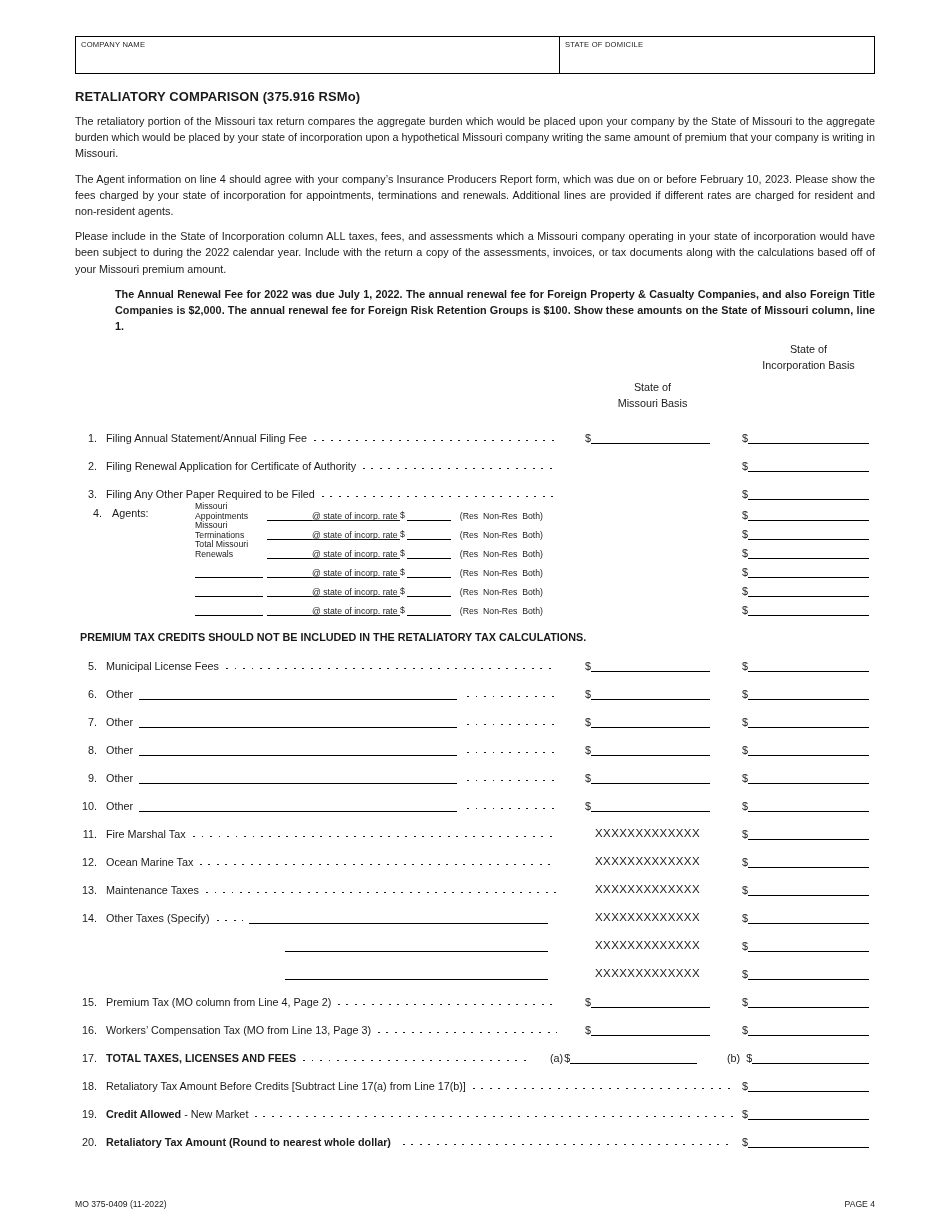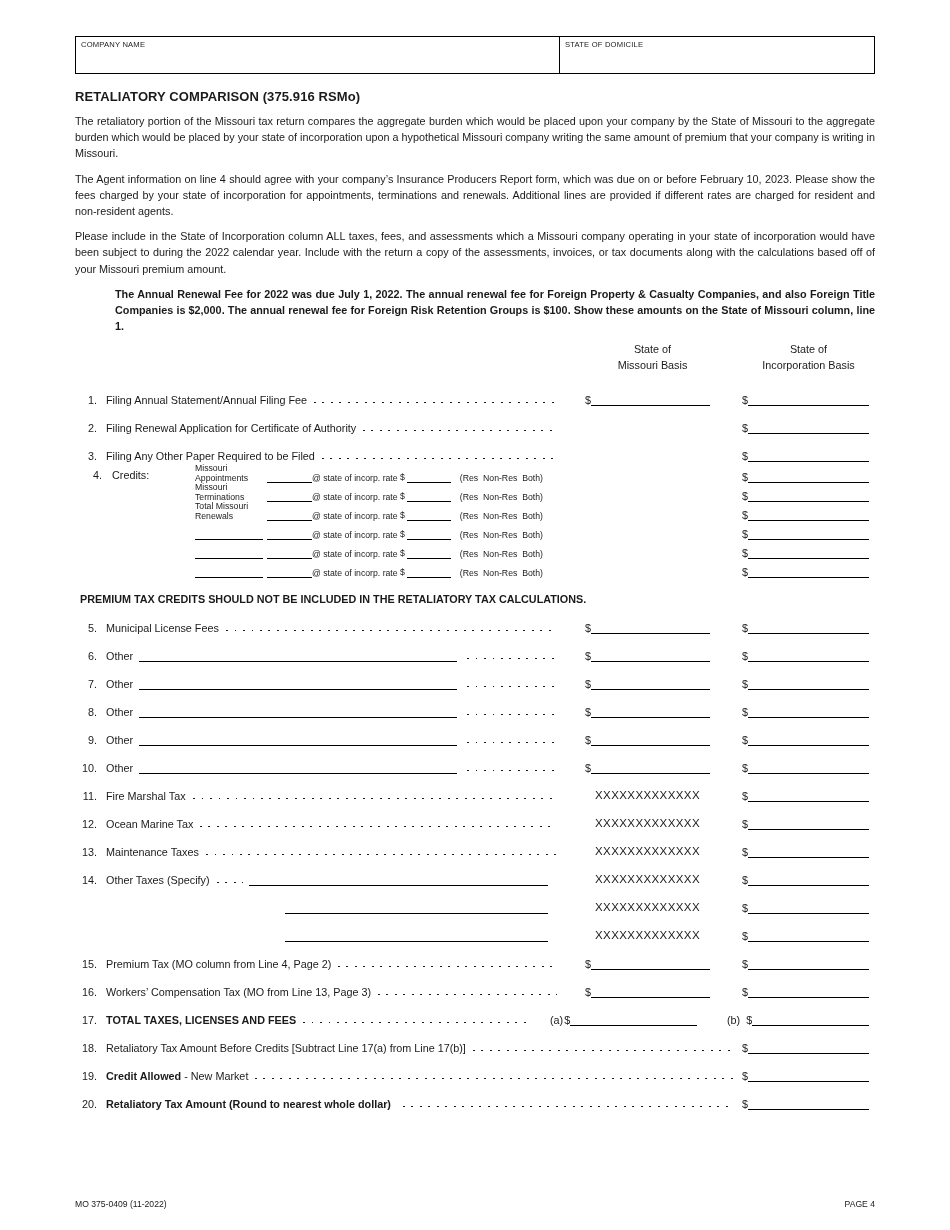--- a/index.html
+++ b/index.html
@@ -24,21 +24,21 @@
   .c-mo  { flex:0 0 157px; display:flex; align-items:flex-end; padding-right:32px; }
   .c-inc { flex:0 0 133px; display:flex; align-items:flex-end; padding-right:6px; }
   .uline { flex:1; border-bottom:1px solid #000; height:2px; }
 
   
   .col-heads { margin-top:8px; display:flex; }
   .col-heads .lead { flex:1; }
   .h-mo { flex:0 0 157px; text-align:center; padding-right:22px; }
   .h-inc{ flex:0 0 133px; text-align:center; }
   .h-mo span, .h-inc span { display:inline-block; line-height:15.5px; }
-  .h-mo span { max-width:72px; } .h-inc span { max-width:98px; }
+  .h-mo span { max-width:72px;margin-top:38px; } .h-inc span { max-width:98px; }
 
   
   .rows { margin-top:10px; }
   .row { height:28px; display:flex; align-items:flex-end; padding-bottom:5px; }
   .num { flex:0 0 22px; text-align:right; margin-right:9px; }
   .dots { flex:1; align-self:flex-end; height:2px; margin:0 28px 3px 7px;
           background-image:repeating-linear-gradient(to right,#1a1a1a 0 1.8px,transparent 1.8px 8.5px);
           background-repeat:repeat-x; background-position:0 bottom; background-size:auto 1.8px; }
   .dots-fixed { flex:0 0 90px; margin-left:10px; }
   .dots-long { margin-right:8px; }
@@ -49,21 +49,21 @@
 
   
   .agents { position:relative; }
   .agent-label { position:absolute; left:5px; top:2px; display:flex; }
   .agent-label .num { margin-right:10px; }
   .agent-row { height:19px; display:flex; align-items:flex-end; padding-bottom:3px; font-size:8.7px; }
   .agent-sp { flex:0 0 77px; }
   .agent-name { flex:0 0 111px; display:flex; align-items:flex-end;padding-left:43px; }
   .agent-name .uline { max-width:110px; }
   .agent-cnt { flex:0 0 49px; display:flex; align-items:flex-end; padding-left:4px; }
-  .agent-rate { white-space:pre; }
+  .agent-rate { white-space:pre;text-decoration:underline; }
   .agent-amt { flex:0 0 46px; display:flex; align-items:flex-end; padding-left:2px; }
   .agent-opts { white-space:pre; margin-left:9px; }
   .agent-row .c-inc { font-size:10.8px; }
   .agent-row .lead-fill { flex:1; }
 
   
   .c-a { flex:0 0 177px; display:flex; align-items:flex-end; padding-right:30px; }
   .c-b { flex:0 0 148px; display:flex; align-items:flex-end; padding-right:6px; }
   .c-a .ab, .c-b .ab { margin-right:1px; }
   .c-b .ab { margin-right:3px; }
@@ -141,21 +141,21 @@
       <div class="c-mo"></div>
       <div class="c-inc">
           <span class="d">$</span>
           <span class="uline"></span>
         </div>
     </div>
 
     <div class="agents">
       <div class="agent-label">
           <span class="num">4.</span>
-          <span>Credits:</span>
+          <span>Agents:</span>
         </div>
 
       <div class="agent-row">
         <span class="agent-sp"></span>
         <span class="agent-name">
             <span>Missouri Appointments</span>
           </span>
         <span class="agent-cnt">
             <span class="uline"></span>
           </span>

